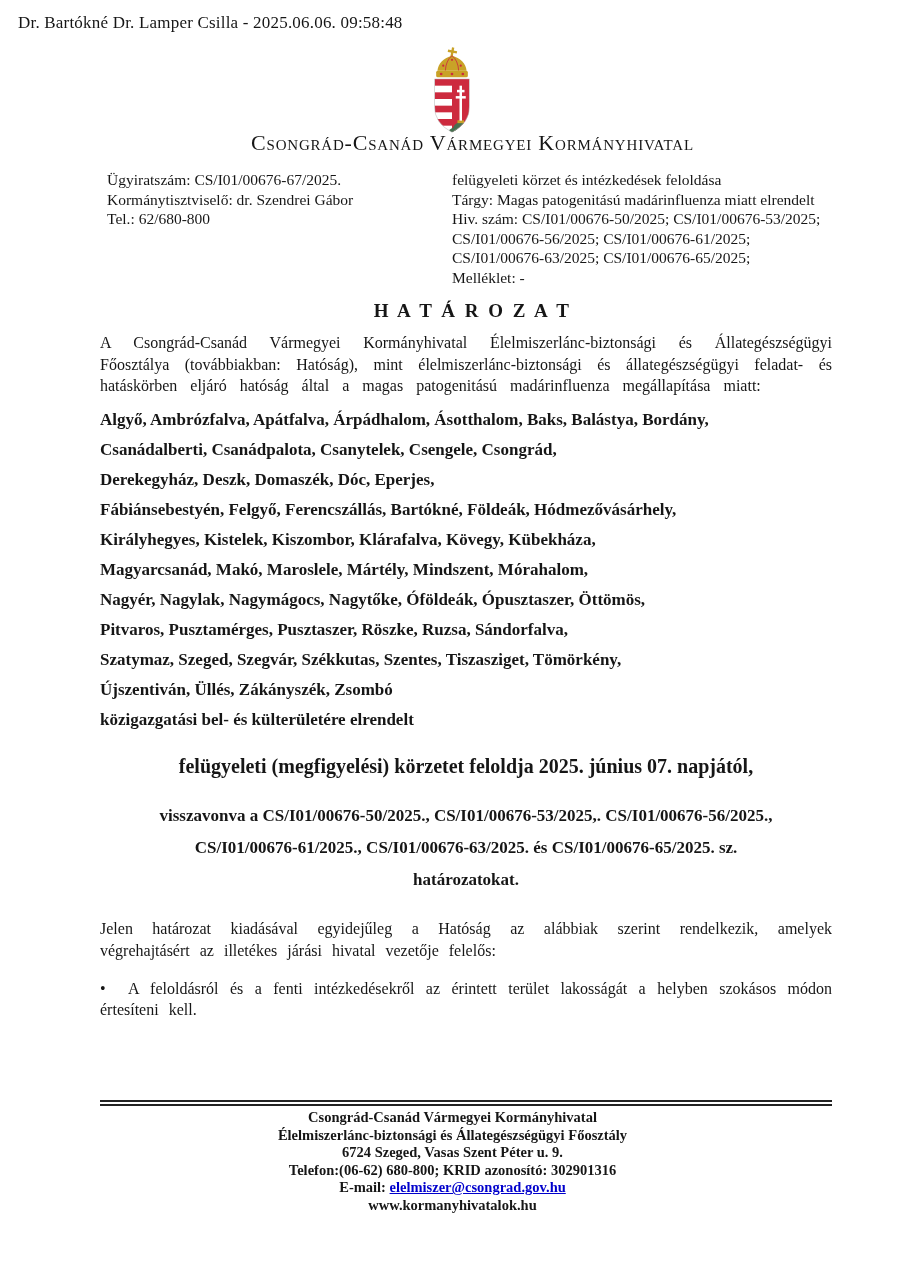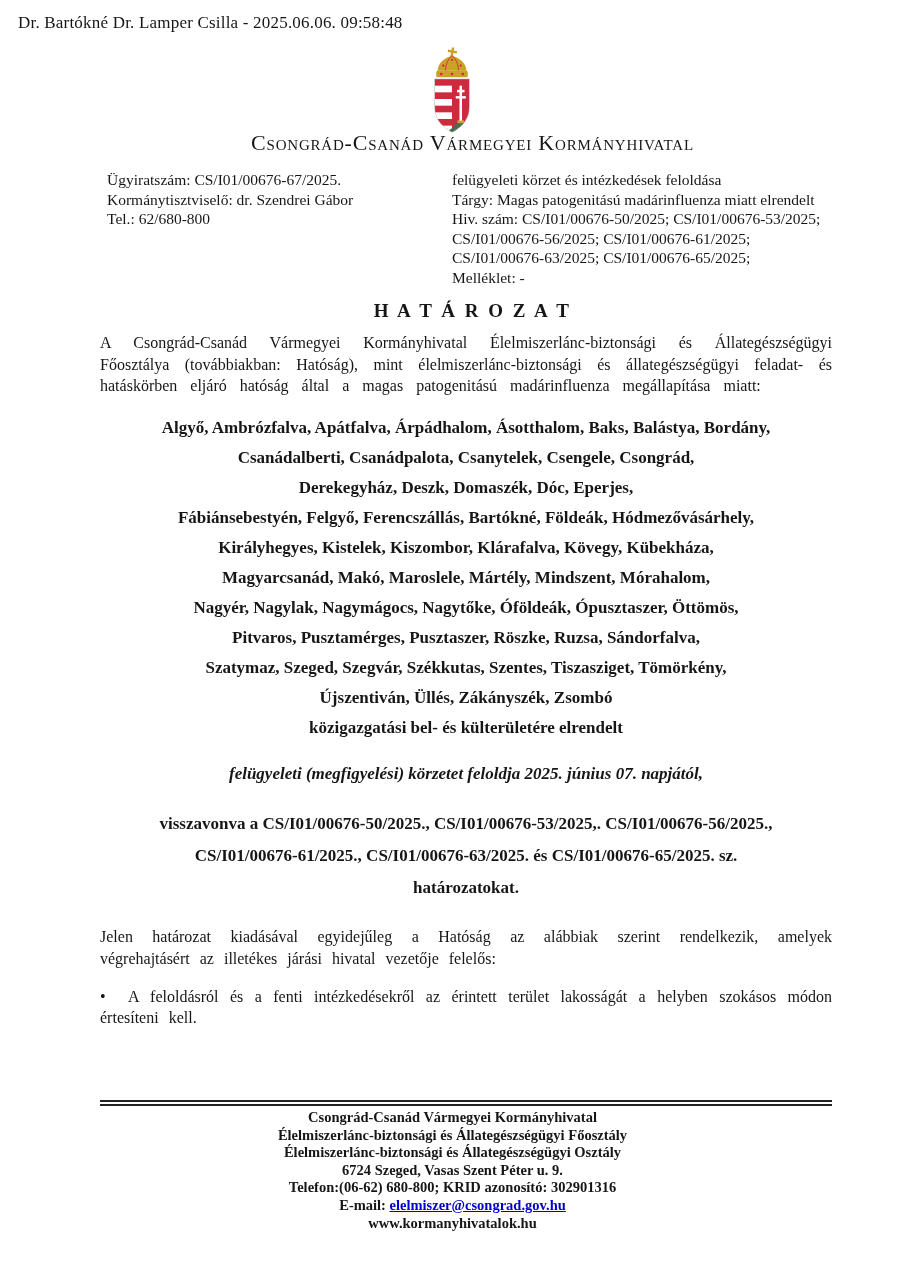--- a/index.html
+++ b/index.html
@@ -37,26 +37,26 @@
     text-align:center;font-weight:bold;
     font-size:19px;letter-spacing:2.5px;
   }
   .body{
     position:absolute;top:332px;left:100px;width:732px;
     font-size:16px;line-height:21.7px;
   }
   .justified{text-align:justify;word-spacing:6px;}
   .intro{word-spacing:9px;}
   .towns{
-    margin-top:16px;text-align:center;font-weight:bold;
+    margin-top:8px;font-weight:bold;
     font-size:17px;line-height:30px;
   }
   .release{
     margin-top:16px;text-align:center;font-weight:bold;
-    font-size:17px;line-height:30px;font-style:italic;
+    font-size:20px;line-height:30px;
   }
   .revocation{
     margin-top:19px;text-align:center;font-weight:bold;
     font-size:17px;line-height:32px;
   }
   .directive{margin-top:22px;}
   .bullet-para{margin-top:7px;}
   .bullet-glyph{display:inline-block;width:28px;}
   .rb-b{font-weight:normal;}
   .footer-rule{
@@ -165,21 +165,20 @@
       <span class="bullet-glyph">•</span><span><span>A feloldásról és a fenti intézkedésekről az érintett </span><span class="rb-b">terület lakosságát</span><span> a helyben szokásos módon </span><span class="rb-b">értesíteni kell</span><span>.</span></span>
     </div>
   </div>
 
   <div class="footer-rule"></div>
 
   <div class="footer">
     <div>
         <div>Csongrád-Csanád Vármegyei Kormányhivatal</div>
         <div>Élelmiszerlánc-biztonsági és Állategészségügyi Főosztály</div>
-        <div>Élelmiszerlánc-biztonsági és Állategészségügyi Osztály</div>
         <div>6724 Szeged, Vasas Szent Péter u. 9.</div>
         <div>Telefon:(06-62) 680-800; KRID azonosító: 302901316</div>
       </div>
     <div><span>E-mail: </span><a class="email-link">elelmiszer@csongrad.gov.hu</a></div>
     <div>www.kormanyhivatalok.hu</div>
   </div>
 
 </div>
 
 </body></html>

